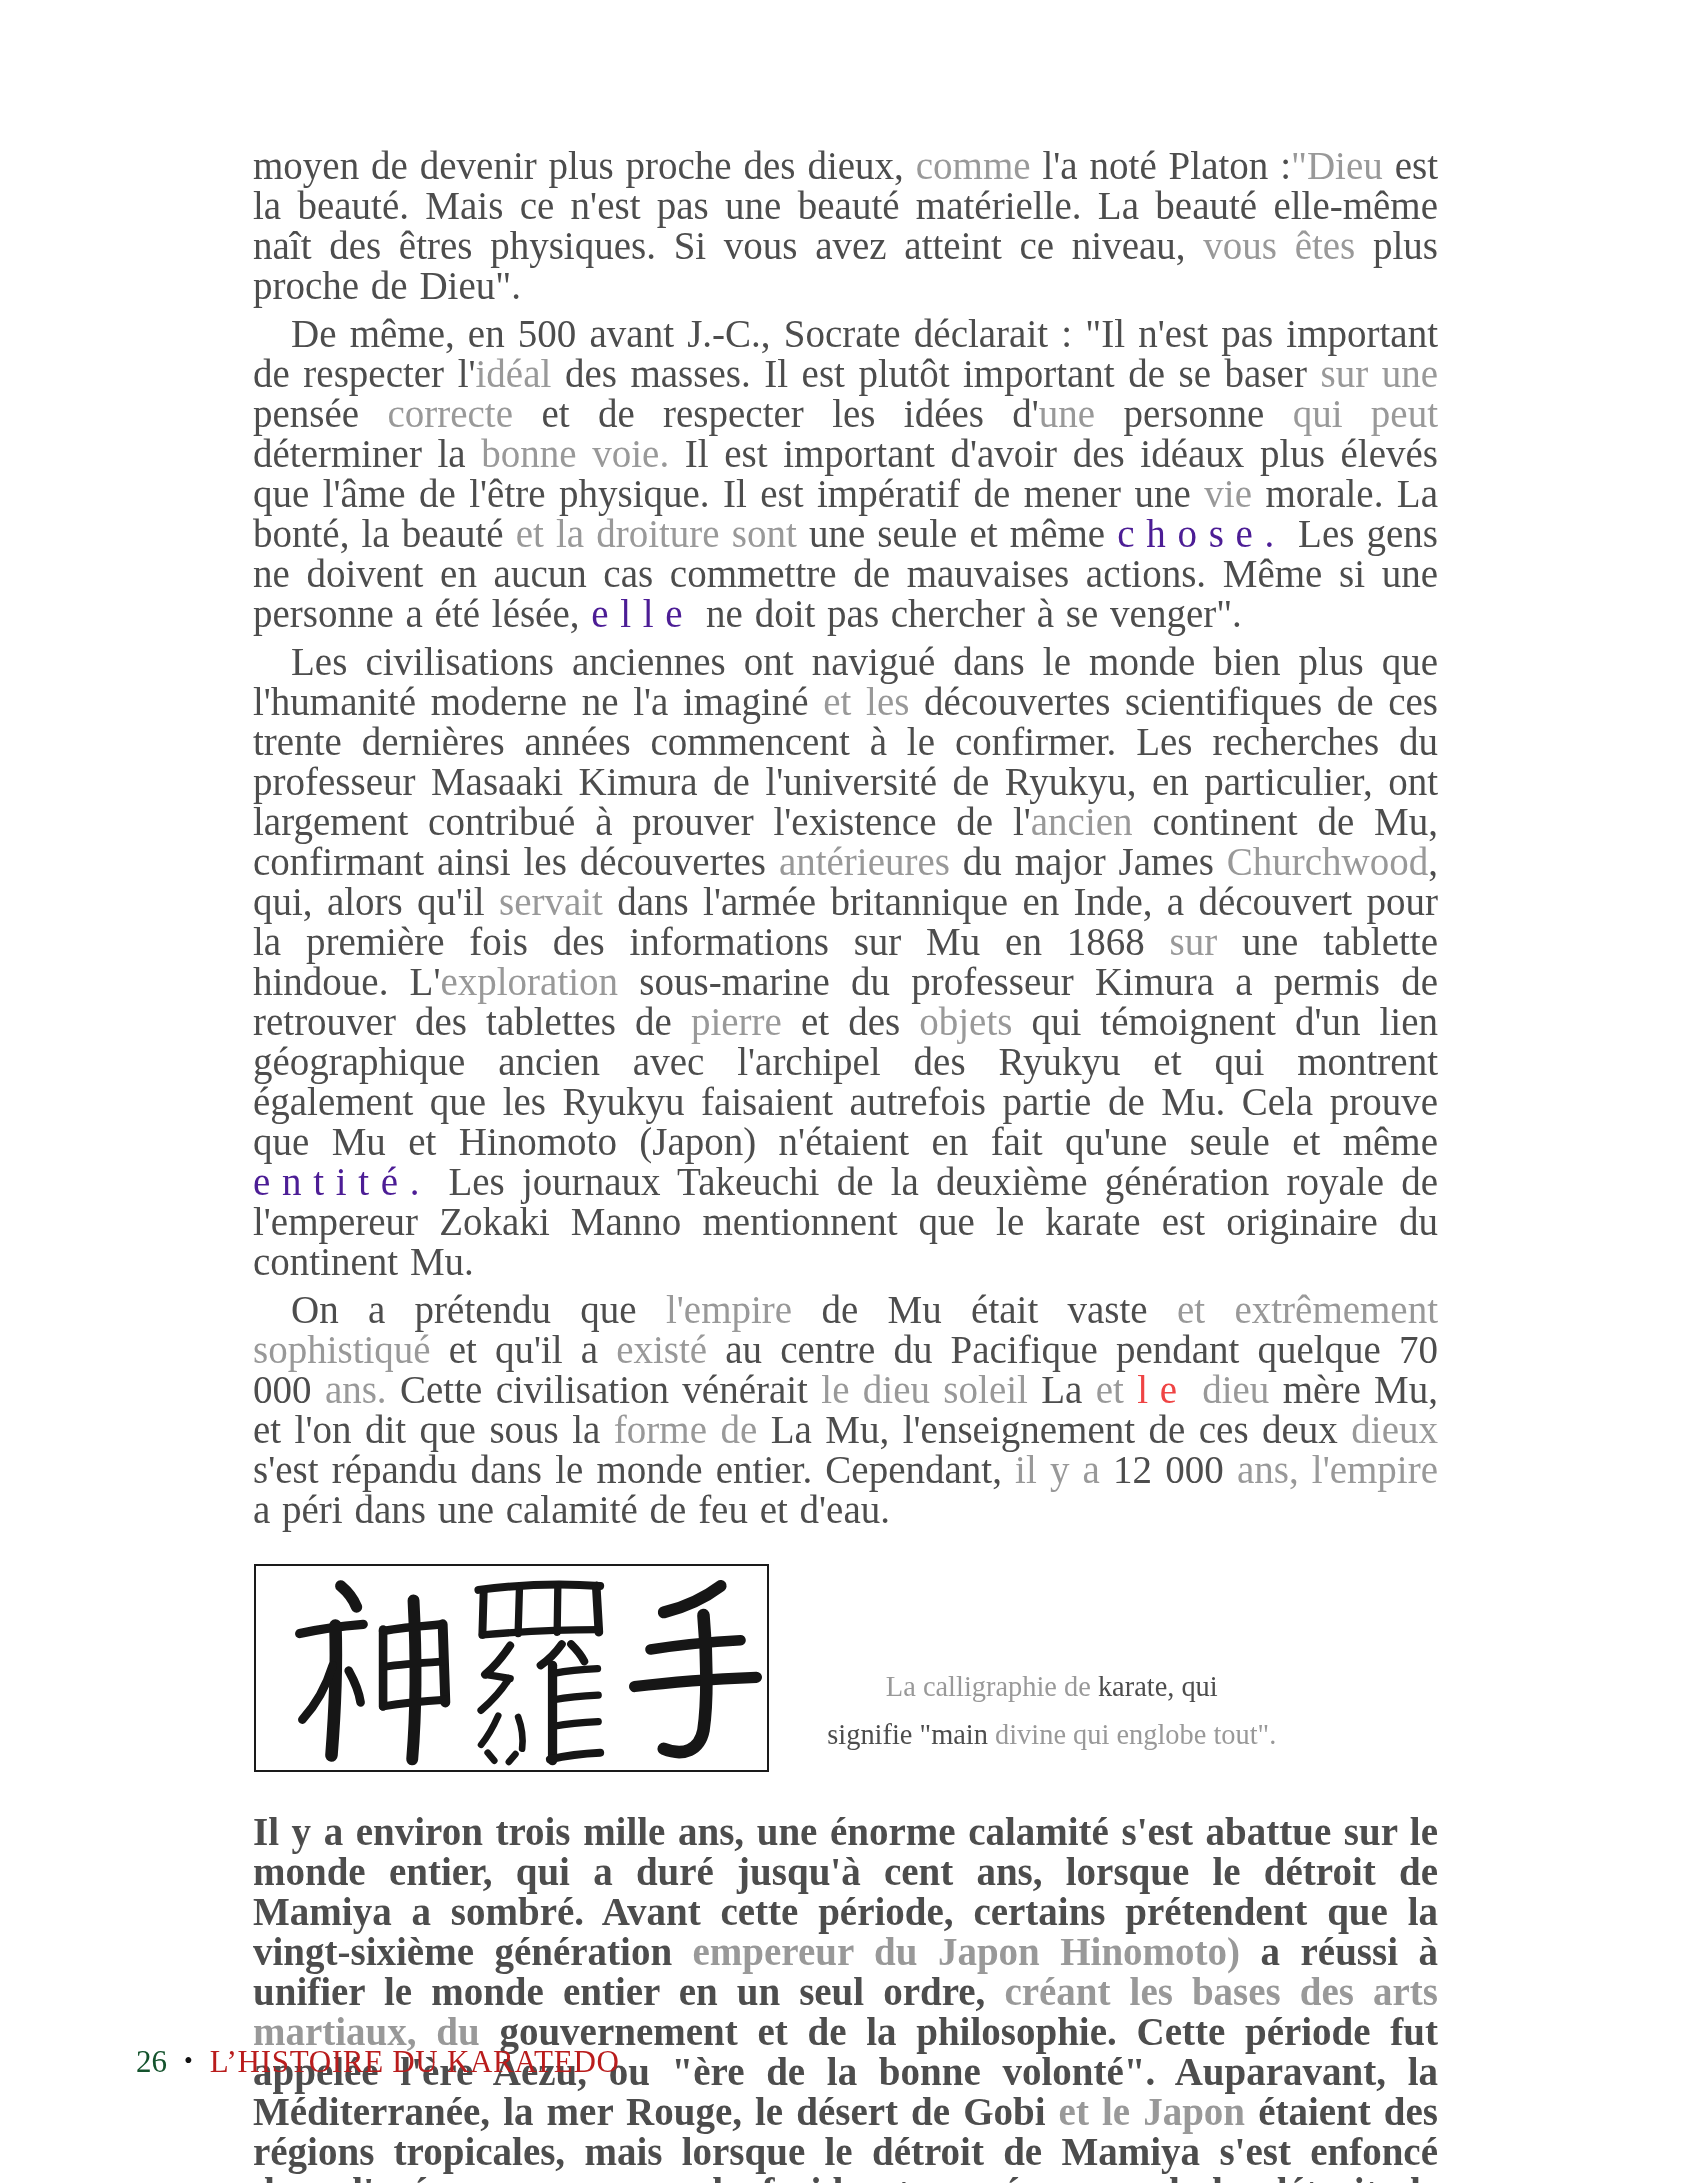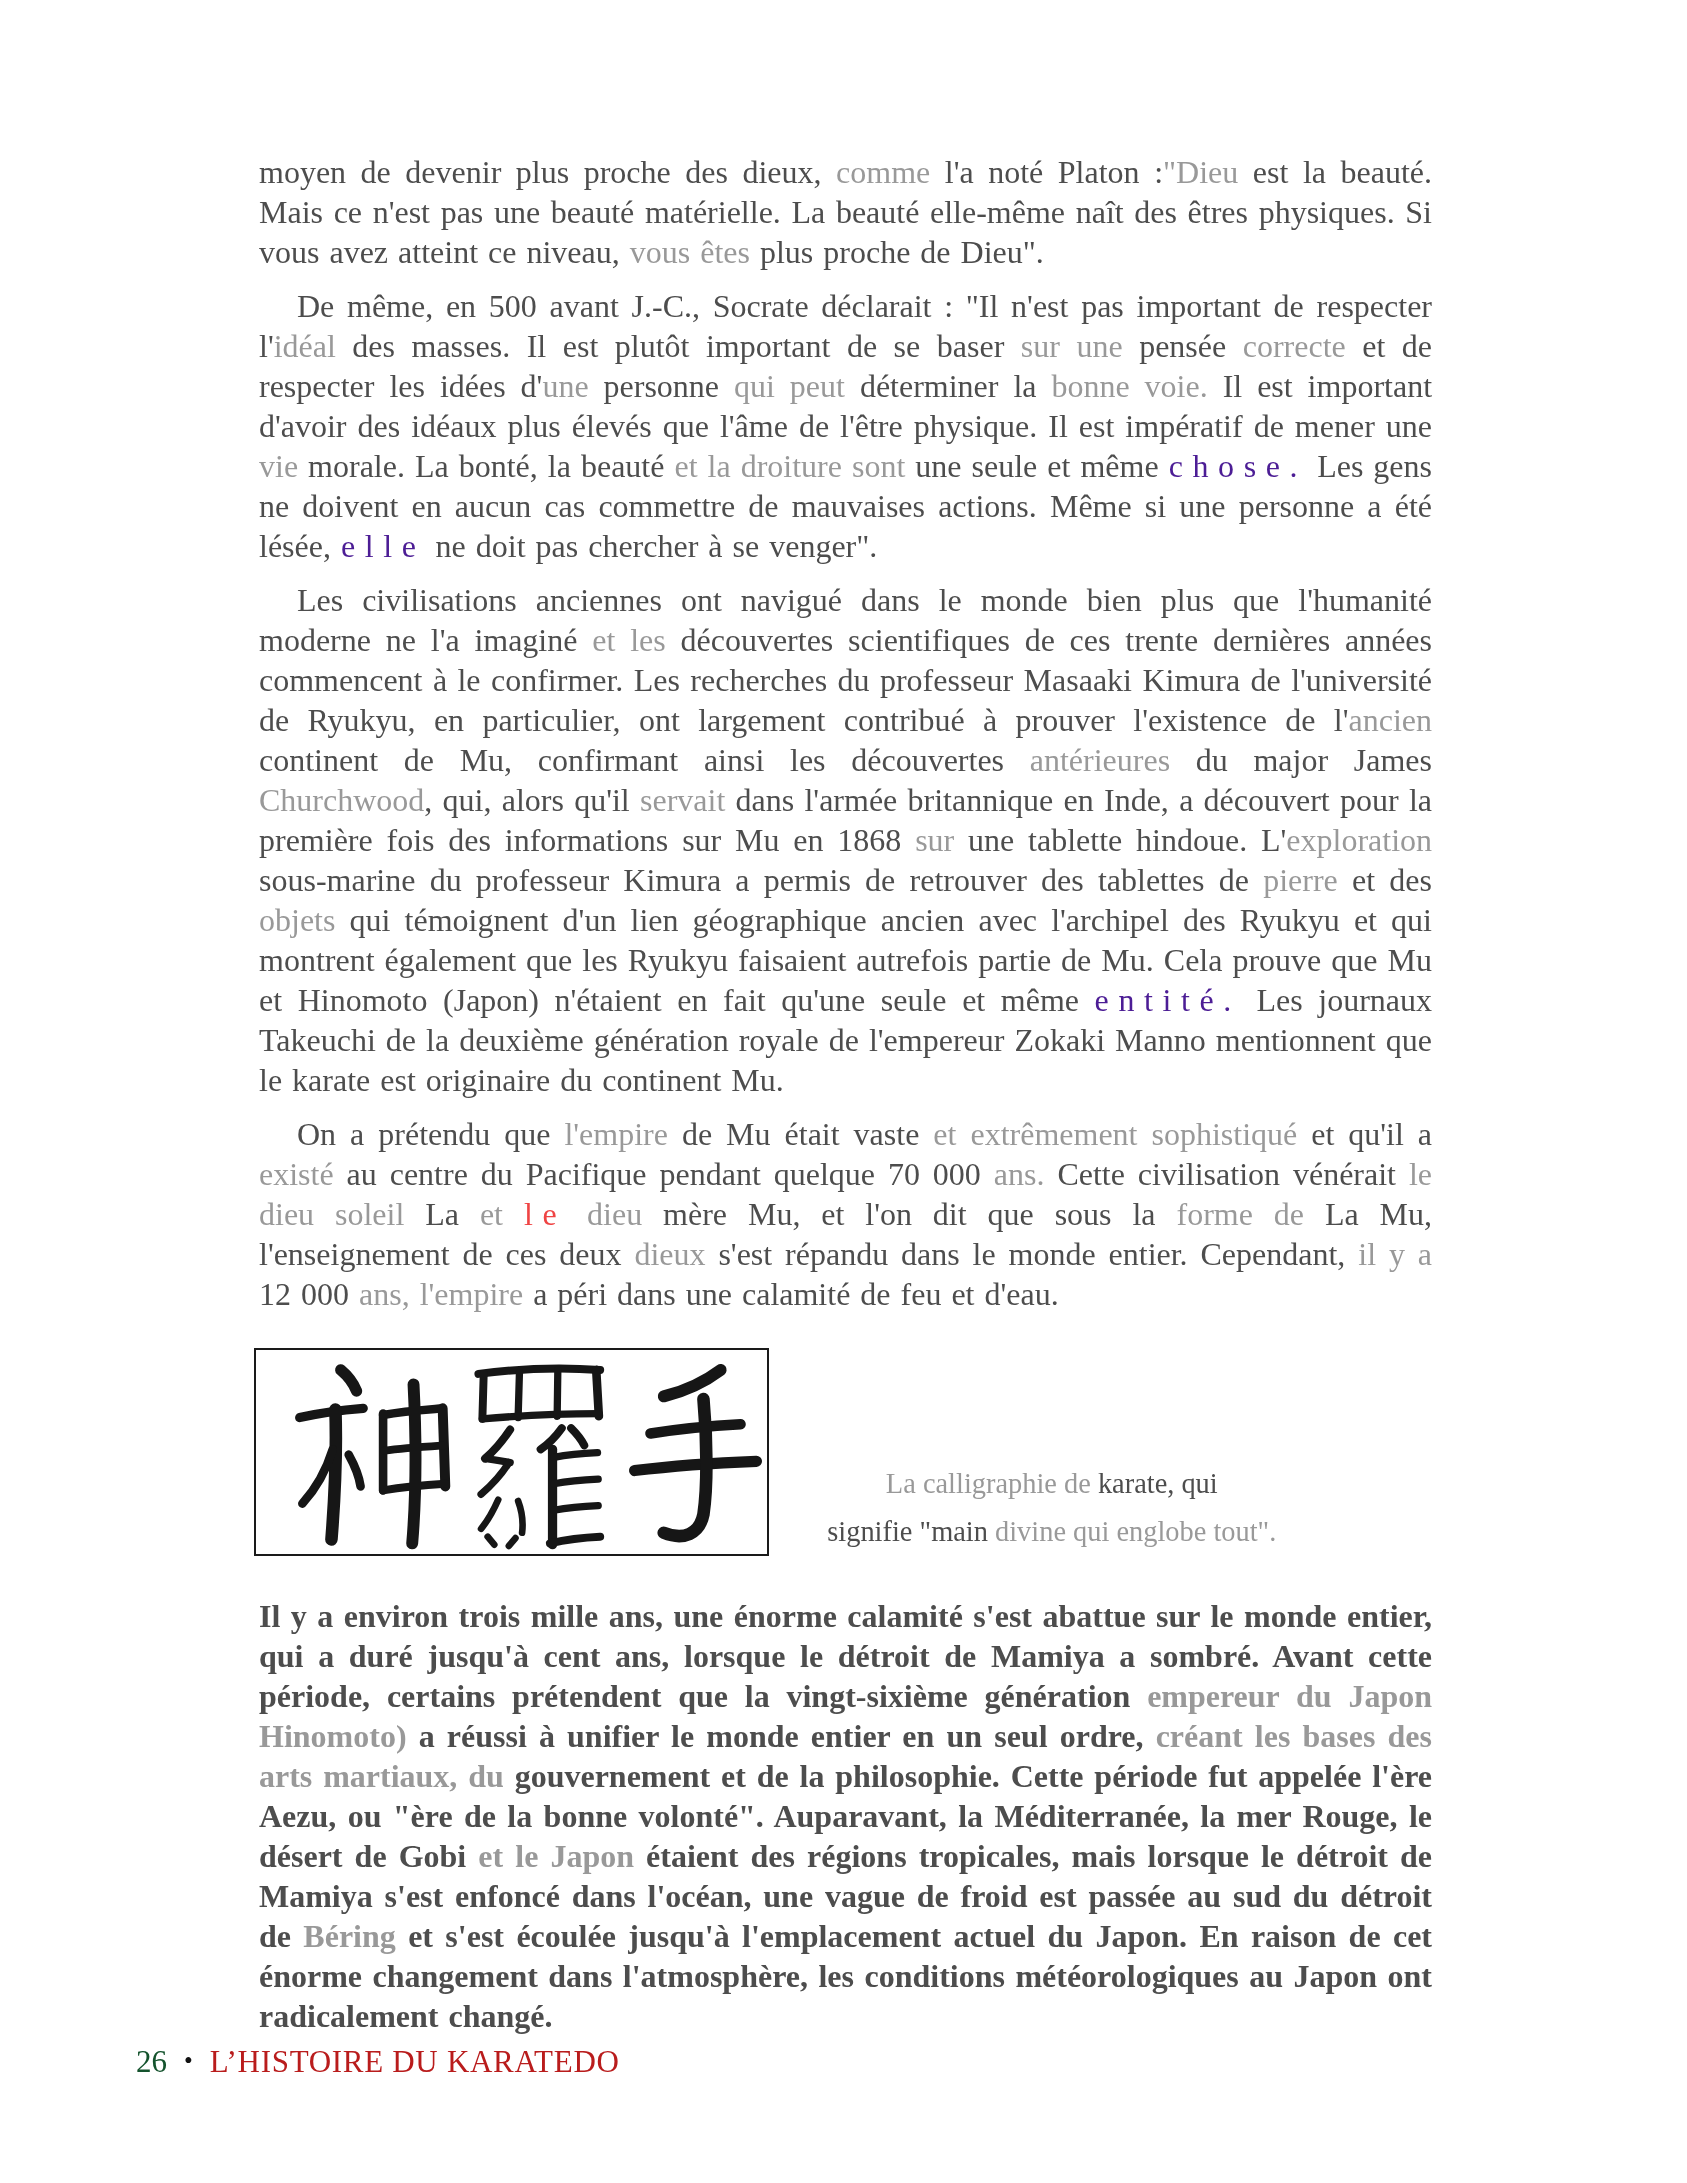--- a/index.html
+++ b/index.html
@@ -8,37 +8,37 @@
     background:#ffffff;
     position:relative;
     font-family:"Liberation Serif", serif;
     overflow:hidden;
   }
   .text-column{
     position:absolute;
     left:245px;top:138px;width:1201px;
   }
   .par{
-    font-size:32px;
+    font-size:39px;
     line-height:40px;
     text-align:justify;
-    margin:14px;
+    margin:8px;
     word-spacing:2px;
     color:#4d4d4d;
     hyphens:none;
   }
   .par.indent{text-indent:38px;}
   .seg-d{color:#4d4d4d;}
   .seg-l{color:#999999;}
   .seg-dsp{color:#4c1d95;letter-spacing:0.30em;}
   .seg-lsp{color:#ef4444;letter-spacing:0.30em;}
 
   .fig-row{
     display:flex;
-    align-items:flex-end;
+    align-items:center;
     margin:34px 0 0 9.3px;
   }
   .callig-box{
     flex:0 0 auto;
     width:511px;height:204px;
     border:2.6px solid #1a1a1a;
     background:#ffffff;
   }
   .callig-box svg{display:block;}
   .fig-caption{

